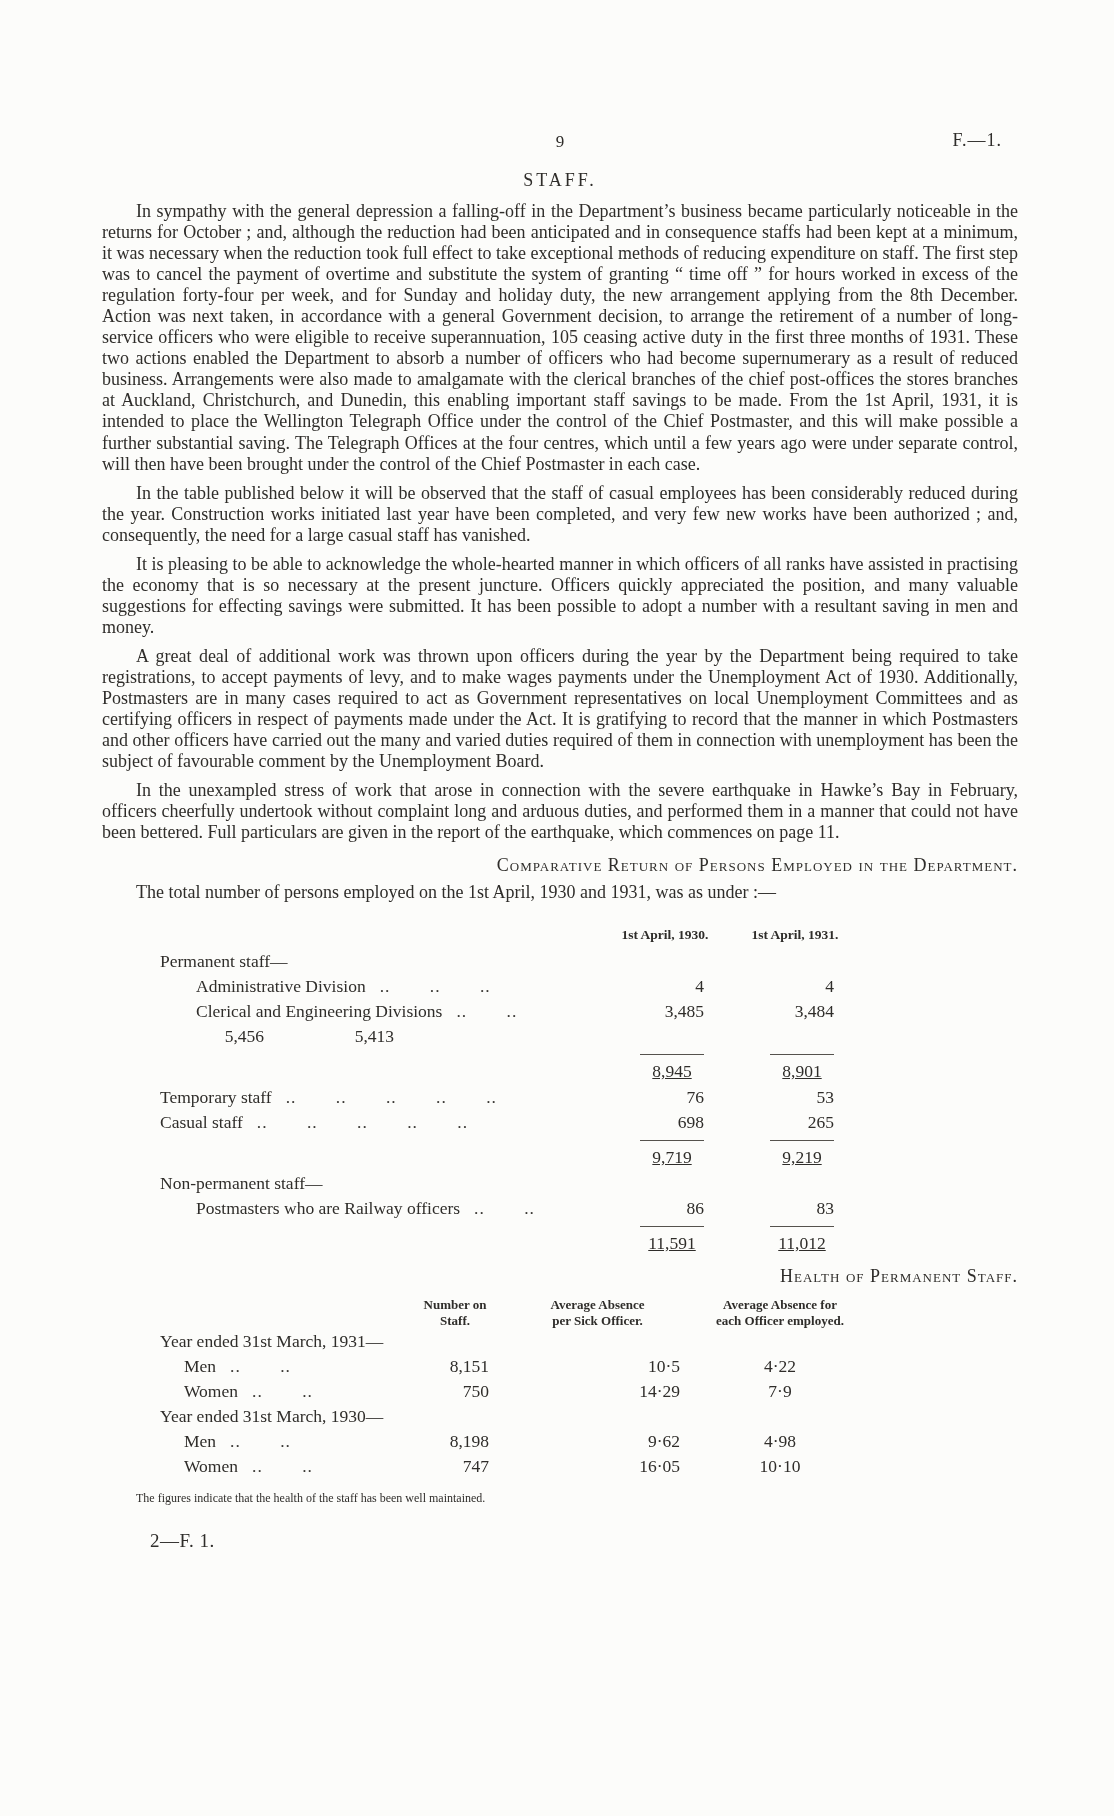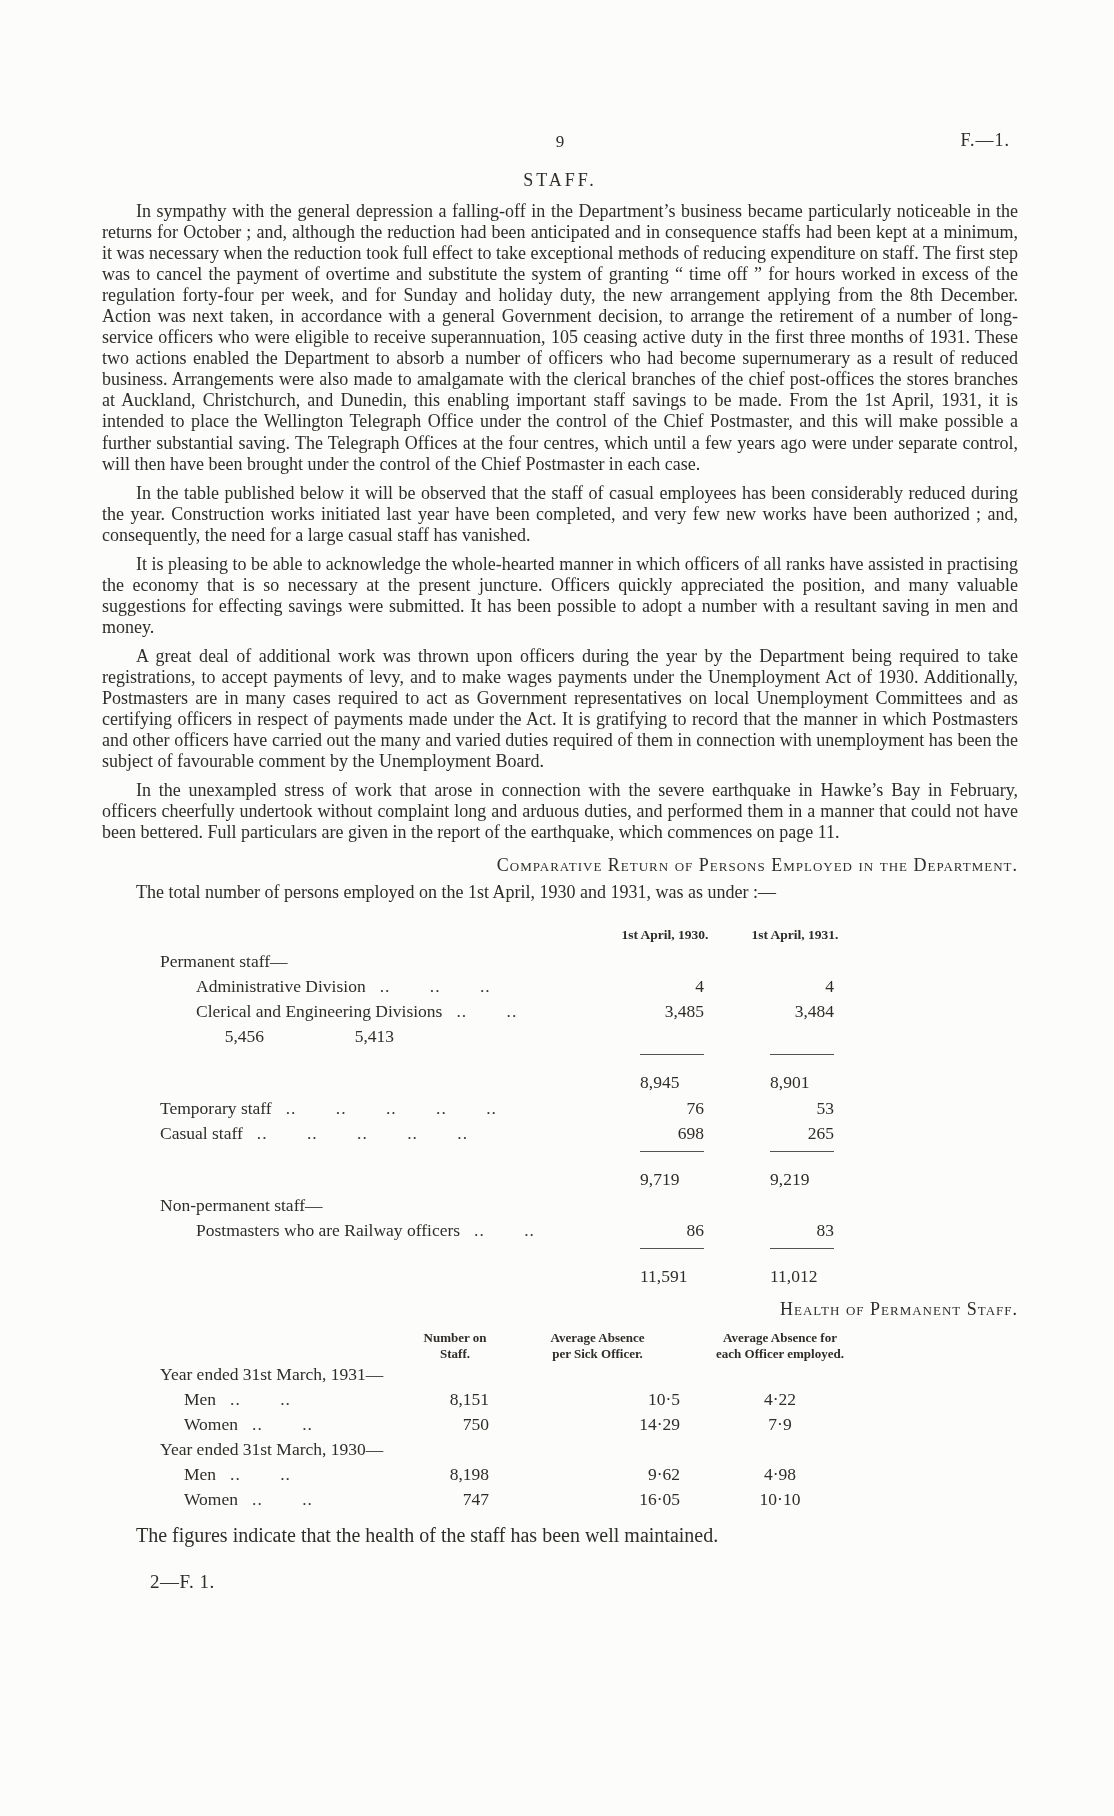--- a/index.html
+++ b/index.html
@@ -26,21 +26,21 @@
   }
   .page-number {
     position: absolute;
     left: 50%;
     transform: translateX(-50%);
     top: 2px;
     font-size: 17px;
   }
   .doc-ref {
     position: absolute;
-    right: 8px;
+    right: 16px;
     top: 0;
     font-size: 18px;
     letter-spacing: 1px;
   }
   
   .staff-title {
     text-align: center;
     font-size: 18px;
     font-weight: 400;
     letter-spacing: 3px;
@@ -91,23 +91,24 @@
     padding-right: 0;
     font-size: 13.5px;
     font-weight: 700;
     white-space: nowrap;
   }
   .numval { display: inline-block; }
   .crow.subtotal { margin: 3px 0 5px 0; }
   .crow.subtotal .numval,
   .crow.total .numval {
     border-top: 1.5px solid #55524d;
-    padding-top: 17px;
+    padding-top: 6px;
     min-width: 64px;
-    text-align: left;
+    text-align: center;
+    text-decoration: underline;
   }
   .crow.total { margin-top: 3px; }
   .dots {
     letter-spacing: 1px;
     word-spacing: 34px;
     padding-left: 14px;
     color: #3a3834;
   }
   
   .htable {
@@ -129,21 +130,21 @@
     font-size: 13px;
     font-weight: 700;
     text-align: center;
     white-space: pre-line;
     line-height: 1.25;
     padding-right: 0;
   }
   .hrow.hhead { align-items: flex-end; min-height: 36px; margin-bottom: 2px; }
   
   p.closing {
-    font-size: 20px;
+    font-size: 12px;
     text-indent: 34px;
     margin: 10px 0 0 0;
   }
   .doc-footer {
     margin: 24px 0 0 48px;
     font-size: 19px;
     letter-spacing: 0.5px;
   }
 </style>
 </head>

